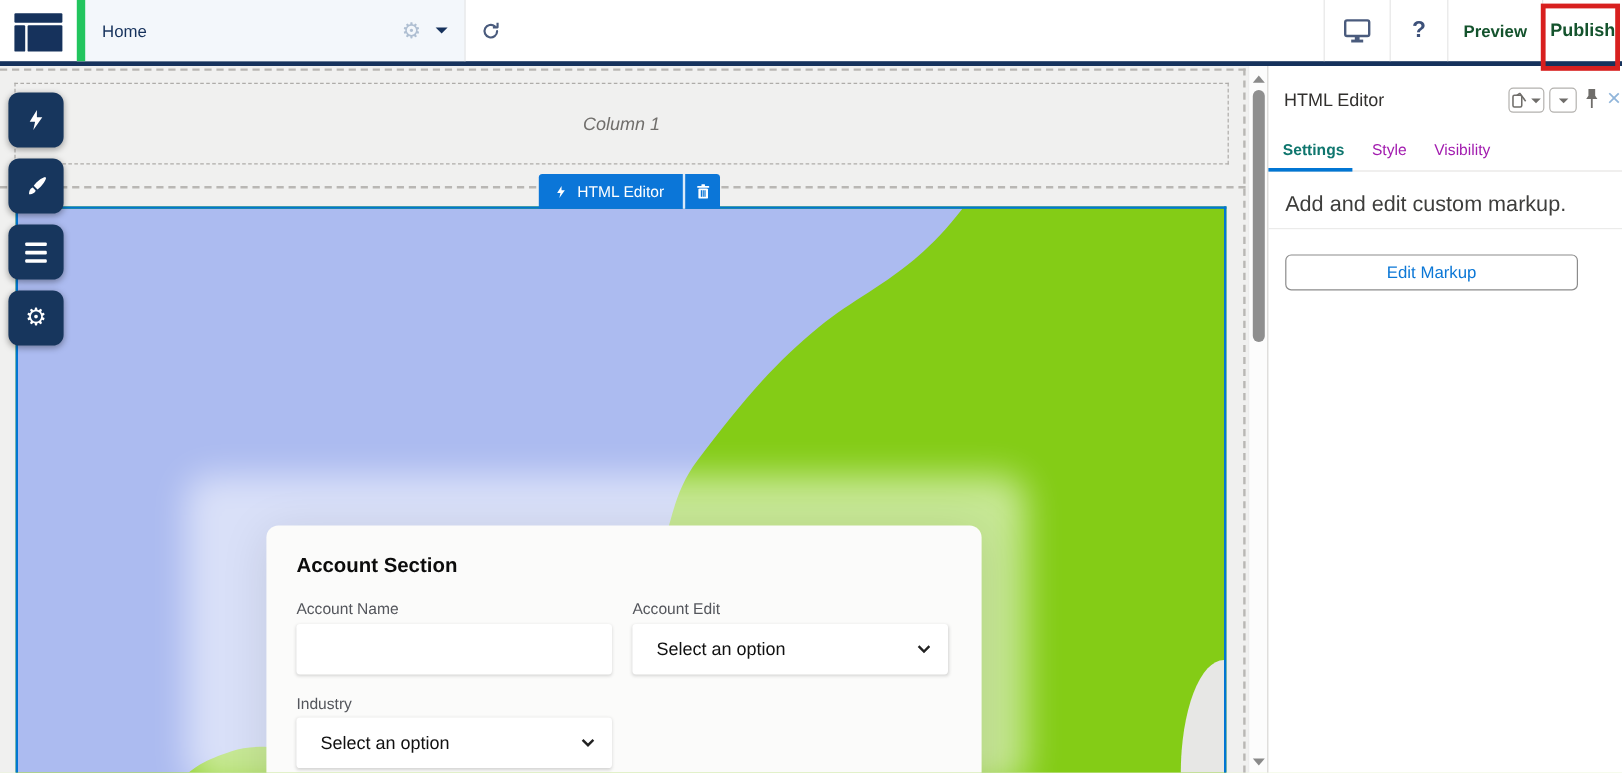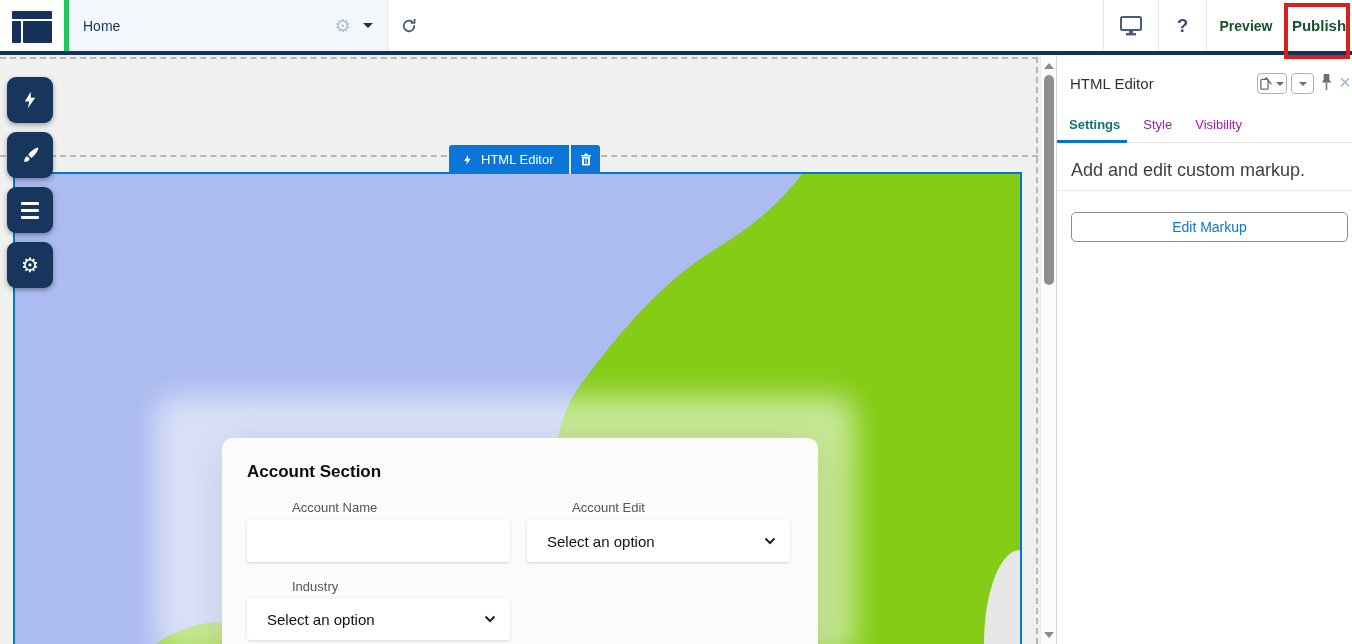--- a/index.html
+++ b/index.html
@@ -18,21 +18,21 @@
   .logo {
     position:absolute; left:12px; top:11px; width:40px; height:32px;
     display:flex; flex-direction:column; gap:2px;
   }
   .logo .bar { height:8px; background:#16325c; border-radius:1px; }
   .logo .row { flex:1; display:flex; gap:2px; }
   .logo .cell-s { width:9px; background:#16325c; border-radius:1px; }
   .logo .cell-l { flex:1; background:#16325c; border-radius:1px; }
   .home-section {
     position:absolute; left:64px; top:0; width:324px; height:51px;
-    background:#f3f7fb; border-left:5px solid #22c55e; border-right:1px solid #e6e6e6;
+    background:#f3f7fb; border-left:7px solid #22c55e; border-right:1px solid #e6e6e6;
     display:flex; align-items:center; padding:0 14px; cursor:pointer;
   }
   .home-label { font-size:14px; font-weight:500; color:#16325c; }
   .home-gear { margin-left:auto; font-size:18px; color:#afbfd2; line-height:1; }
   .home-caret {
     margin-left:12px; width:0; height:0;
     border-left:5px solid transparent; border-right:5px solid transparent;
     border-top:5px solid #16325c;
   }
   .refresh-btn {
@@ -97,21 +97,21 @@
   .card-glow {
     position:absolute; left:140px; top:222px; width:700px; height:260px;
     background:rgba(255,255,255,.55); border-radius:20px; filter:blur(14px);
   }
   .form-card {
     position:absolute; left:207px; top:264px; width:596px; height:230px;
     background:#fbfbfa; border-radius:10px 10px 0 0;
     box-shadow:0 6px 40px rgba(0,0,0,.10);
   }
   .form-heading { position:absolute; left:25px; top:24px; font-size:17px; font-weight:700; color:#0c0c0c; }
-  .f-label { position:absolute; font-size:13px; color:#54565c;margin-left:45px; }
+  .f-label { position:absolute; font-size:13px; color:#54565c; }
   .f-input {
     position:absolute; width:263px; height:42px; background:#ffffff; border:none;
     border-radius:3px; box-shadow:0 1px 3px rgba(0,0,0,.16); outline:none;
     font-size:15px; padding:0 12px; font-family:"Liberation Sans",sans-serif;
   }
   .f-select {
     position:absolute; width:263px; height:42px; background:#ffffff;
     border-radius:3px; box-shadow:0 1px 3px rgba(0,0,0,.16);
     display:flex; align-items:center; padding:0 14px 0 20px; cursor:pointer;
   }
@@ -149,21 +149,21 @@
     width:16px; text-align:center; line-height:26px;
   }
   .tabs { position:absolute; left:0; top:58px; width:296px; height:30px;
     border-bottom:1px solid #e7e5e3; display:flex; padding-left:12px; }
   .tab { font-size:13px; color:#a21caf; margin-right:23px; cursor:pointer; padding-top:4px; }
   .tab.active { font-weight:700; color:#0f766e; }
   .tab-underline { position:absolute; left:0; top:85px; width:70px; height:3px; background:#0176d3; }
   .panel-desc { position:absolute; left:14px; top:105px; font-size:18px; color:#3e3e3c; }
   .panel-divider { position:absolute; left:0; top:135px; width:296px; border-top:1px solid #ebebea; }
   .edit-markup-btn {
-    position:absolute; left:14px; top:157px; width:277px; height:30px;
+    position:absolute; left:14px; top:157px; width:244px; height:30px;
     background:#fff; border:1px solid #8c8c8c; border-radius:5px;
     color:#0b77d6; font-size:14px; display:flex; align-items:center; justify-content:center;
     cursor:pointer; font-family:"Liberation Sans",sans-serif;
   }
 </style>
 </head>
 <body>
 
 <div class="topbar">
   <div class="logo">
@@ -226,20 +226,23 @@
 </div>
 <div class="side-btn" style="top:242px">
   <span class="gear-glyph">⚙</span>
 </div>
 
 <div class="canvas">
   <div class="dash-top"></div>
   <div class="dash-right"></div>
   <div class="dash-section-bottom"></div>
 
+  <div class="column-box">
+    <span class="column-label">Column 1</span>
+  </div>
 
   <div class="chip">
     <div class="chip-main">
       <svg width="11" height="14" viewBox="0 0 24 24">
         <polygon points="13,1 5,14 11,14 9,23 19,9 13,9" fill="#fff"></polygon>
       </svg>
       <span>HTML Editor</span>
     </div>
     <div class="chip-trash">
       <svg width="12" height="14" viewBox="0 0 24 26">

